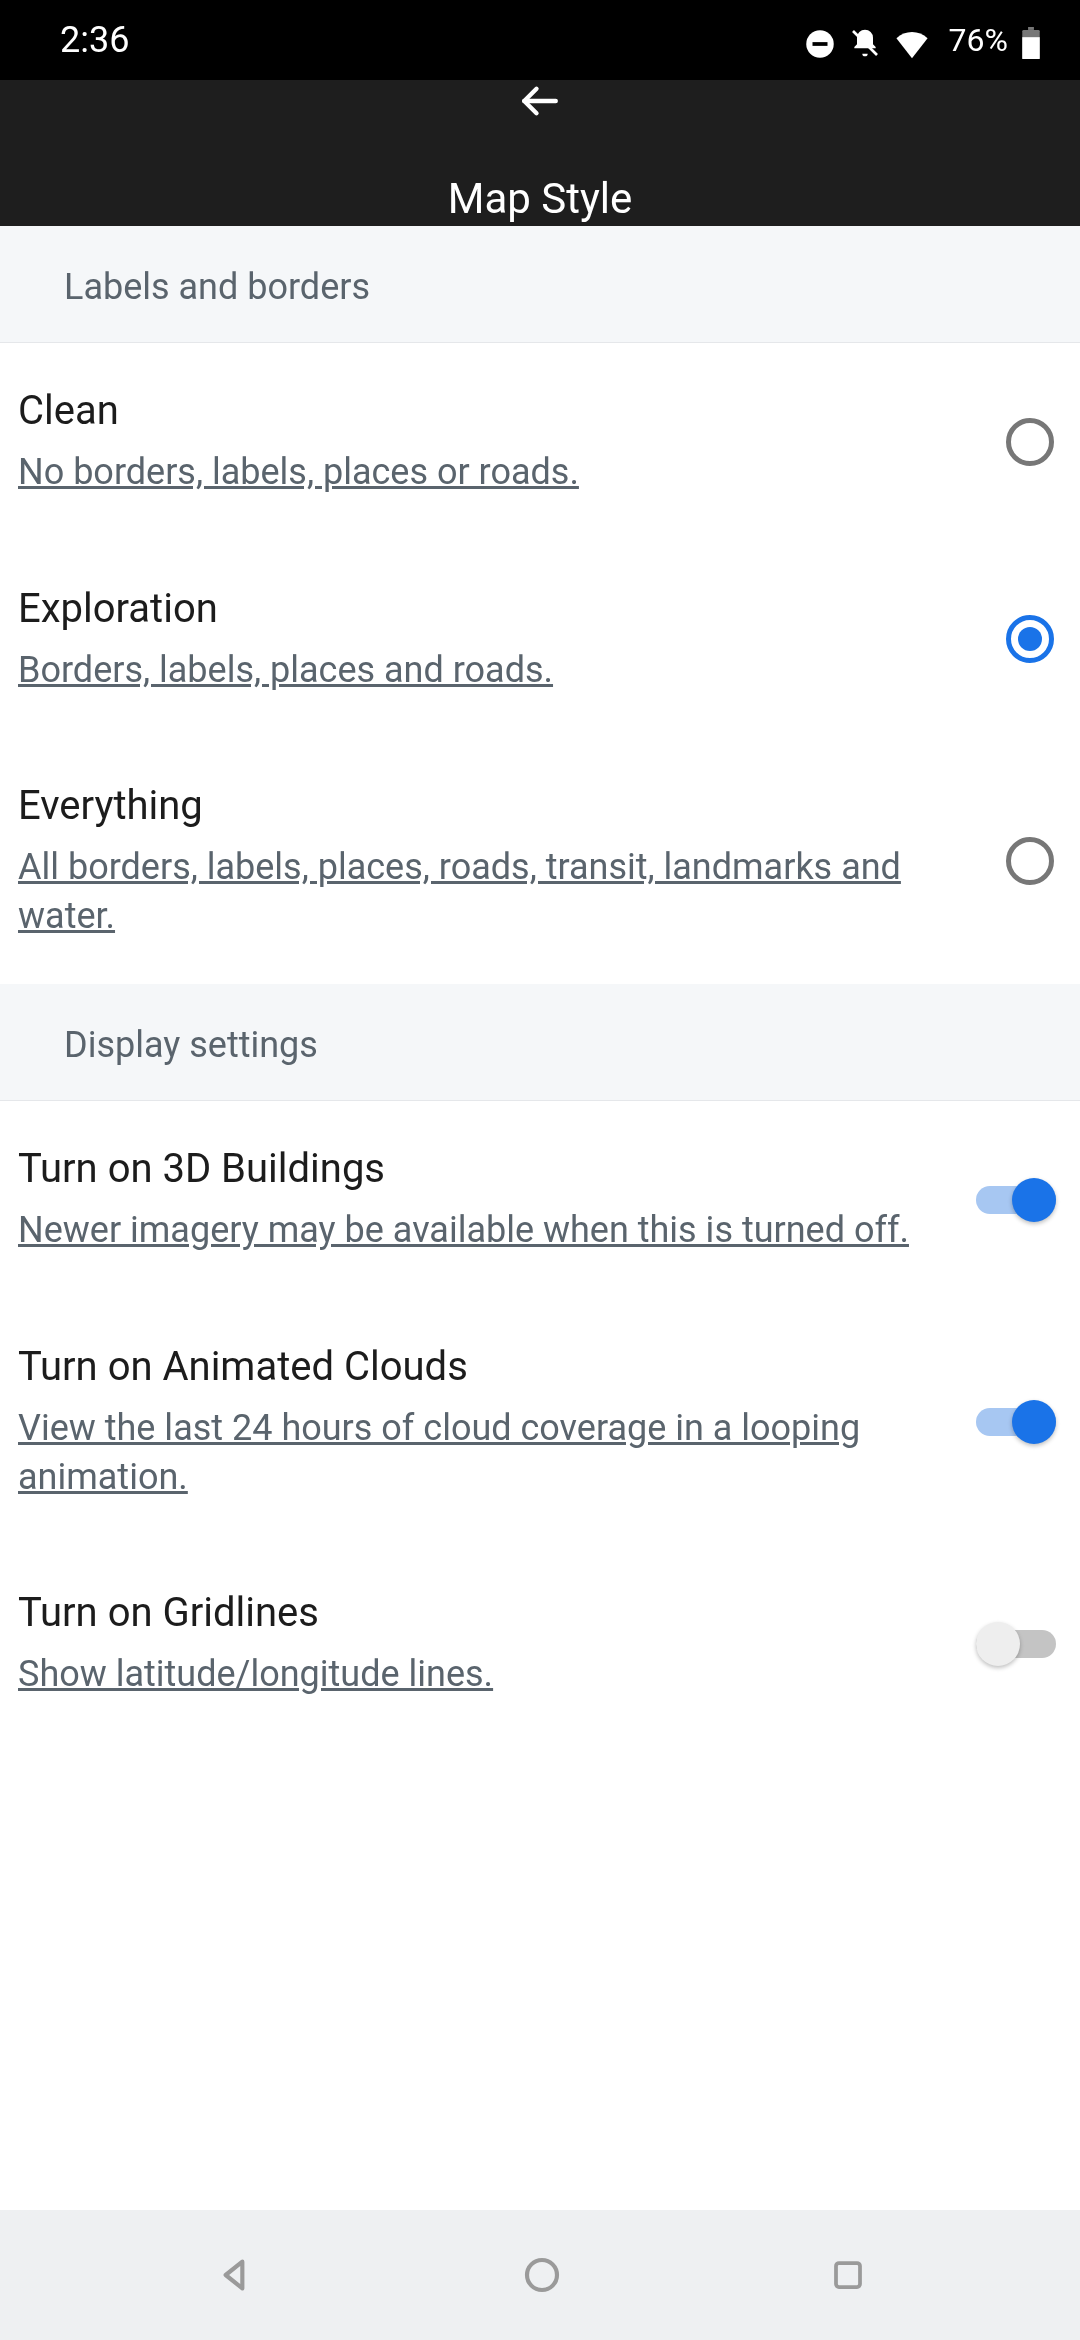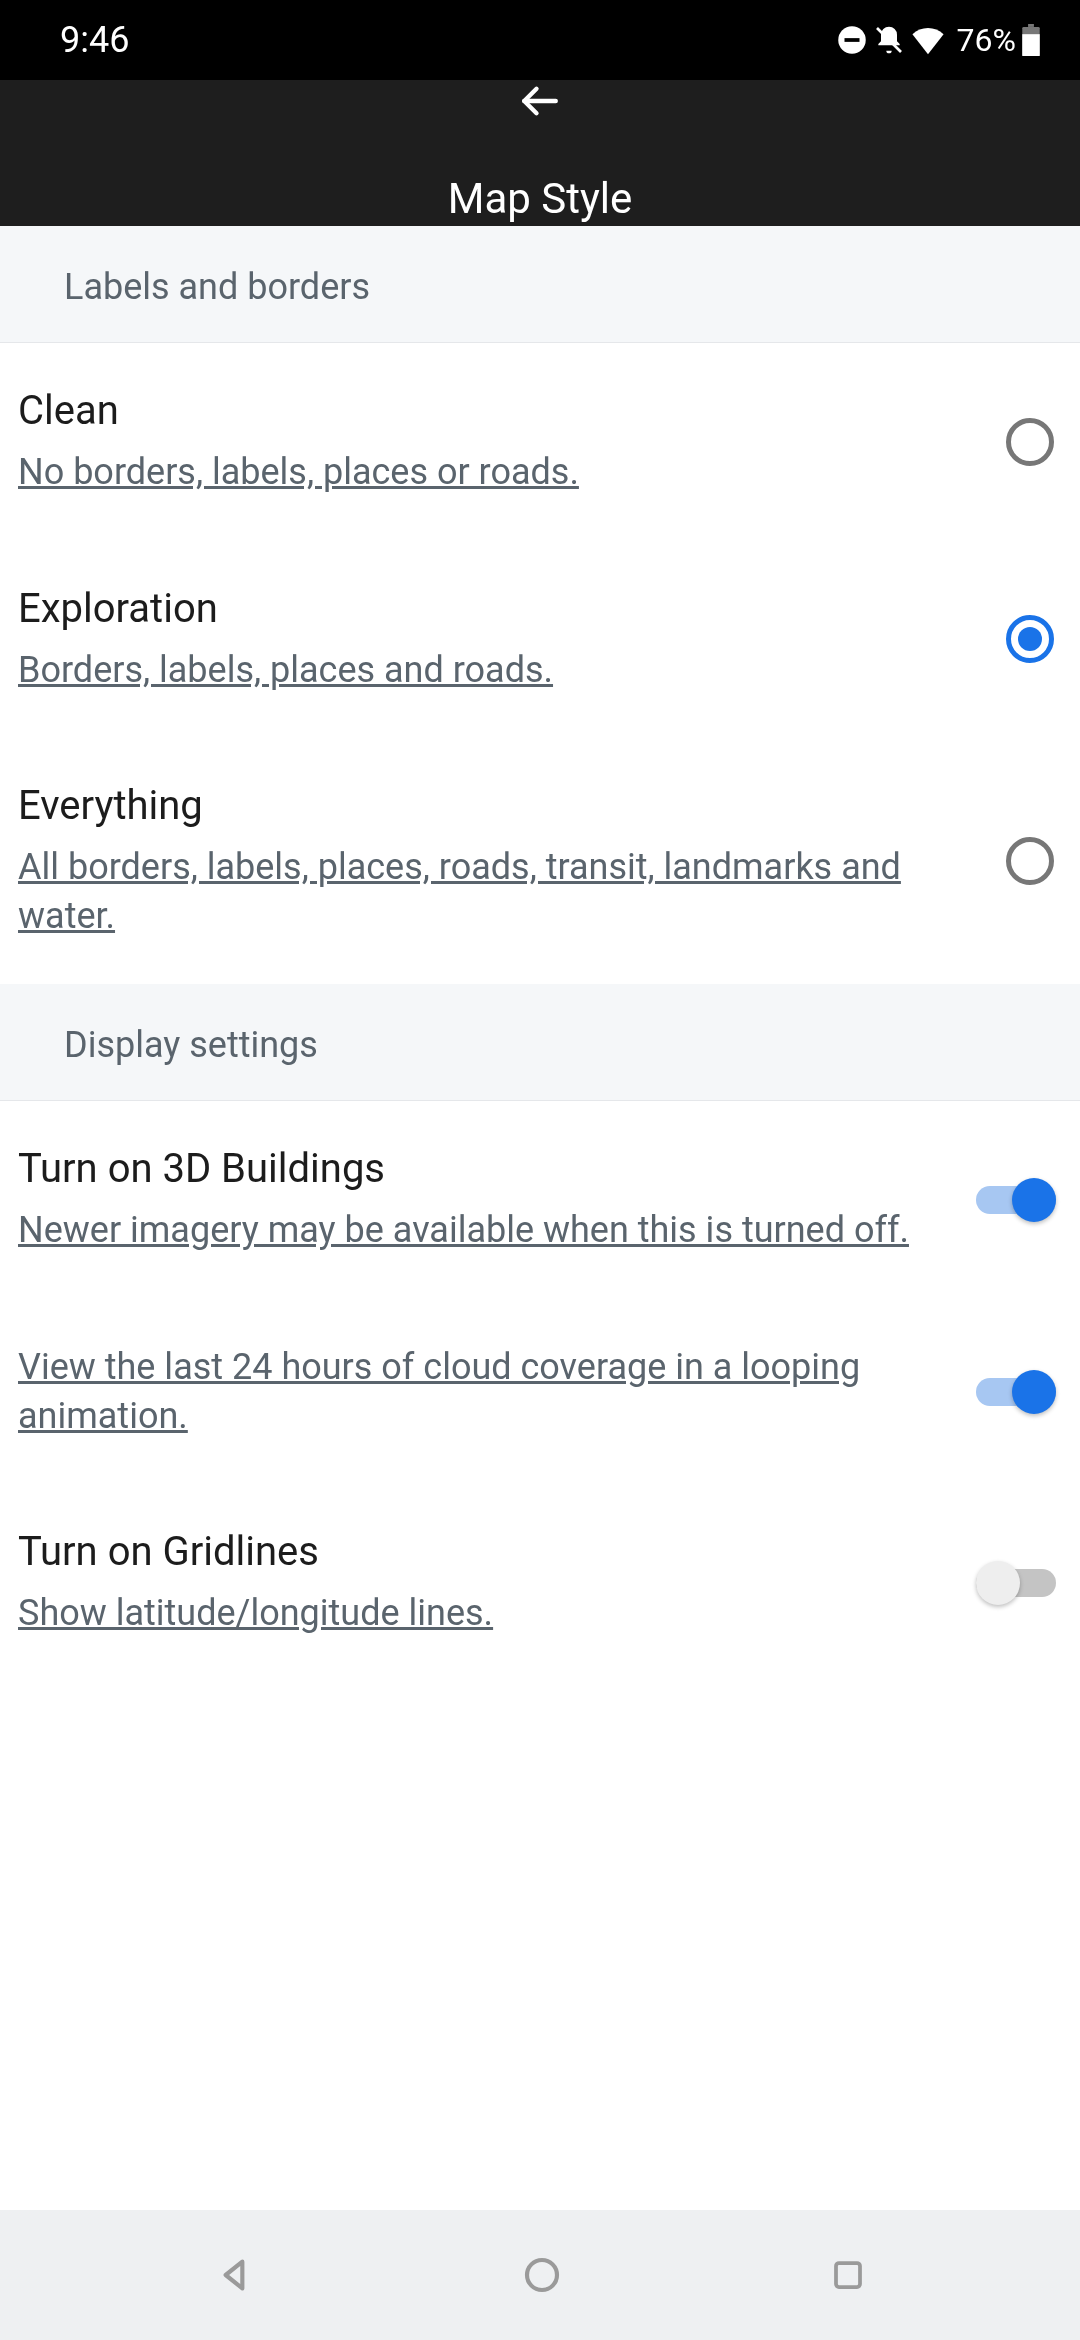--- a/index.html
+++ b/index.html
@@ -13,21 +13,21 @@
     .status-bar {
       height: 80px;
       background: #000000;
       display: flex;
       justify-content: space-between;
       align-items: center;
       padding: 0 40px 0 60px;
       color: #ffffff;
     }
     .status-left { font-size: 36px; font-weight: 400; }
-    .status-right { display: flex; align-items: center; gap: 6px; }
+    .status-right { display: flex; align-items: flex-end; gap: 14px; }
     .status-right .icon { display: flex; align-items: center; }
     .battery-pct { font-size: 32px; margin-left: 6px; }
     .app-bar {
       height: 146px;
       background: #1e1e1e;
       display: flex;
       align-items: center;
       padding: 0 40px;
       gap: 52px;
       flex-direction: column;
@@ -84,21 +84,21 @@
       height: 130px; background: #eef0f2;
       display: flex; justify-content: space-around; align-items: center;
       padding: 0 80px;
     }
     .nav-btn { color: #9a9a9a; display: flex; align-items: center; justify-content: center; }
   </style>
 </head>
 <body>
 
 <div class="status-bar">
-  <div class="status-left">9:46</div>
+  <div class="status-left">2:36</div>
   <div class="status-right">
     <span class="icon">
       <svg width="30" height="30" viewBox="0 0 24 24" fill="#ffffff">
           <circle cx="12" cy="12" r="11"></circle>
           <rect x="6" y="10.5" width="12" height="3" fill="#000"></rect>
         </svg>
     </span>
     <span class="icon">
       <svg width="32" height="32" viewBox="0 0 24 24" fill="#ffffff">
           <path d="M12 2a6 6 0 00-6 6v5l-2 2v1h16v-1l-2-2V8a6 6 0 00-6-6zM10 20a2 2 0 004 0h-4z"></path>
@@ -165,20 +165,21 @@
       <div class="primary">Turn on 3D Buildings</div>
       <div class="secondary">Newer imagery may be available when this is turned off.</div>
     </div>
     <div class="switch on">
         <div class="track"></div>
         <div class="thumb"></div>
       </div>
   </div>
   <div class="item">
     <div class="text">
+      <div class="primary">Turn on Animated Clouds</div>
       <div class="secondary">View the last 24 hours of cloud coverage in a looping animation.</div>
     </div>
     <div class="switch on">
         <div class="track"></div>
         <div class="thumb"></div>
       </div>
   </div>
   <div class="item">
     <div class="text">
       <div class="primary">Turn on Gridlines</div>

